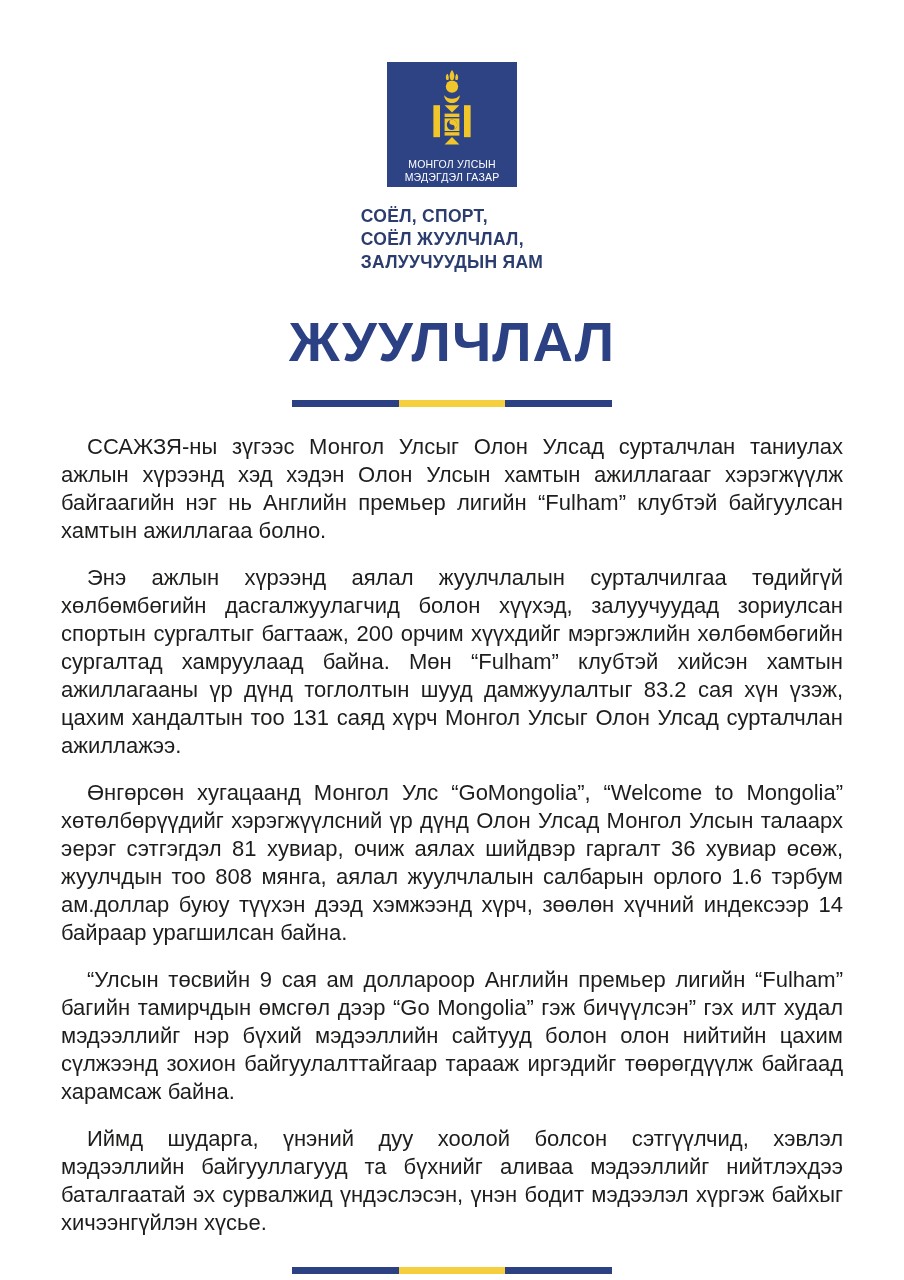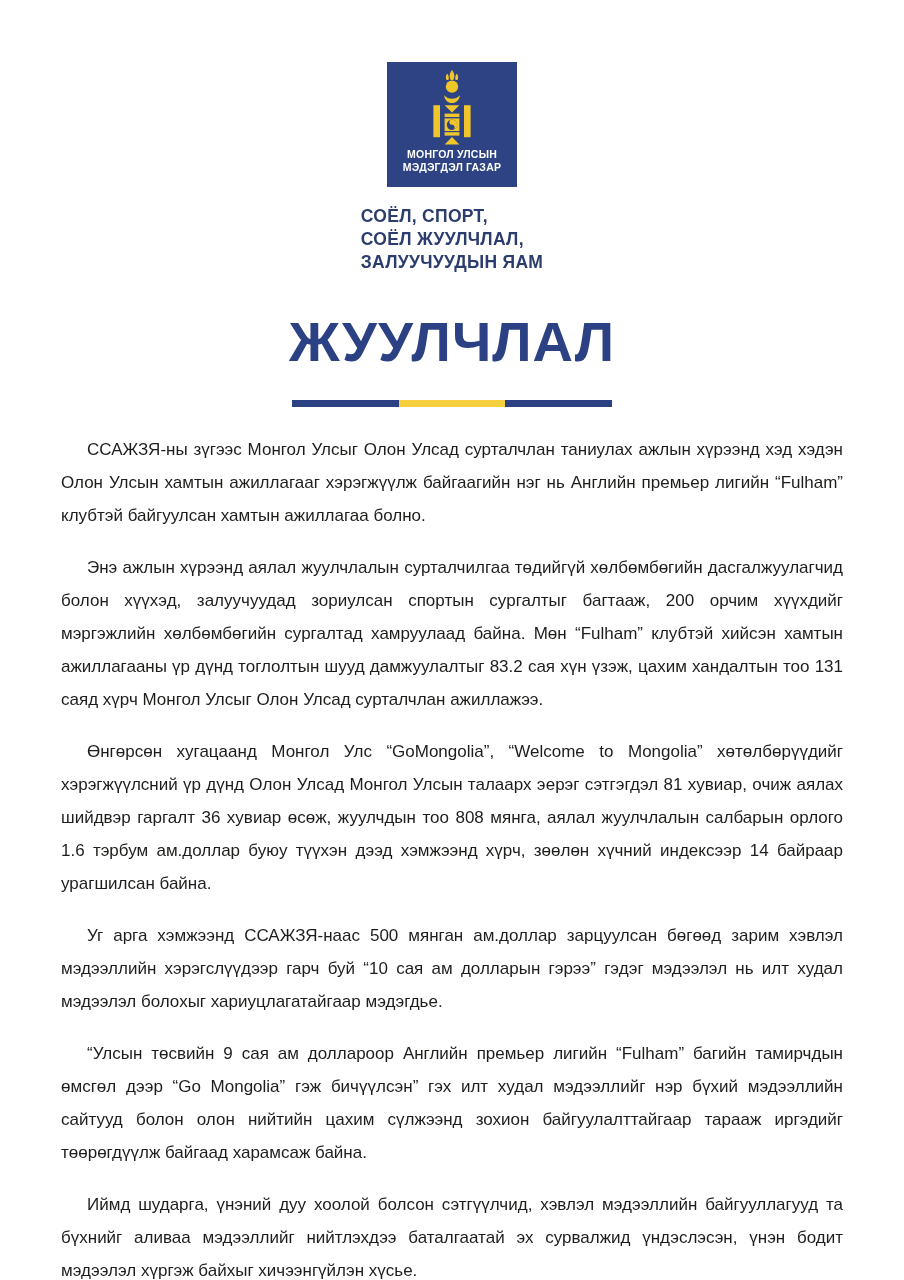--- a/index.html
+++ b/index.html
@@ -44,25 +44,25 @@
     padding-top: 6px;
   }
 
   .soyombo {
     width: 62px;
     height: 78px;
     display: block;
   }
 
   .emblem-text {
-    margin-top: 2px;
+    margin-top: 12px;
     text-align: center;
     color: #ffffff;
     font-size: 10.5px;
-    font-weight: bold;
+    font-weight: normal;
     line-height: 12.5px;
     letter-spacing: 0.2px;
     font-family: "Liberation Sans", sans-serif;
   }
   .emblem-text div { white-space: nowrap; }
 
   
   .ministry {
     margin-top: 18px;
     text-align: left;
@@ -102,22 +102,22 @@
     margin: 0 auto;
     width: 782px;
     padding-top: 26px;
   }
 
   .body-text p {
     margin: 0 0 19px 0;
     text-align: justify;
     text-justify: inter-word;
     text-indent: 26px;
-    font-size: 17px;
-    line-height: 33px;
+    font-size: 22px;
+    line-height: 28px;
     color: #1d1d1b;
     font-family: "Liberation Sans", "DejaVu Sans", sans-serif;
   }
   .body-text p:last-child { margin-bottom: 0; }
 
   
   .doc-date {
     margin-top: 22px;
     color: #2b4184;
     font-weight: bold;
@@ -186,21 +186,20 @@
   <div class="divider divider-top">
     <span class="seg-navy"></span>
     <span class="seg-yellow"></span>
     <span class="seg-navy"></span>
   </div>
 
   <div class="body-text">
     <p>ССАЖЗЯ-ны зүгээс Монгол Улсыг Олон Улсад сурталчлан таниулах ажлын хүрээнд хэд хэдэн Олон Улсын хамтын ажиллагааг хэрэгжүүлж байгаагийн нэг нь Английн премьер лигийн “Fulham” клубтэй байгуулсан хамтын ажиллагаа болно.</p>
     <p>Энэ ажлын хүрээнд аялал жуулчлалын сурталчилгаа төдийгүй хөлбөмбөгийн дасгалжуулагчид болон хүүхэд, залуучуудад зориулсан спортын сургалтыг багтааж, 200 орчим хүүхдийг мэргэжлийн хөлбөмбөгийн сургалтад хамруулаад байна. Мөн “Fulham” клубтэй хийсэн хамтын ажиллагааны үр дүнд тоглолтын шууд дамжуулалтыг 83.2 сая хүн үзэж, цахим хандалтын тоо 131 саяд хүрч Монгол Улсыг Олон Улсад сурталчлан ажиллажээ.</p>
     <p>Өнгөрсөн хугацаанд Монгол Улс “GoMongolia”, “Welcome to Mongolia” хөтөлбөрүүдийг хэрэгжүүлсний үр дүнд Олон Улсад Монгол Улсын талаарх эерэг сэтгэгдэл 81 хувиар, очиж аялах шийдвэр гаргалт 36 хувиар өсөж, жуулчдын тоо 808 мянга, аялал жуулчлалын салбарын орлого 1.6 тэрбум ам.доллар буюу түүхэн дээд хэмжээнд хүрч, зөөлөн хүчний индексээр 14 байраар урагшилсан байна.</p>
-    <p>Уг арга хэмжээнд ССАЖЗЯ-наас 500 мянган ам.доллар зарцуулсан бөгөөд зарим хэвлэл мэдээллийн хэрэгслүүдээр гарч буй “10 сая ам долларын гэрээ” гэдэг мэдээлэл нь илт худал мэдээлэл болохыг хариуцлагатайгаар мэдэгдье.</p>
     <p>“Улсын төсвийн 9 сая ам доллароор Английн премьер лигийн “Fulham” багийн тамирчдын өмсгөл дээр “Go Mongolia” гэж бичүүлсэн” гэх  илт худал мэдээллийг нэр бүхий мэдээллийн сайтууд болон олон нийтийн цахим сүлжээнд зохион байгуулалттайгаар тарааж иргэдийг төөрөгдүүлж байгаад харамсаж байна.</p>
     <p>Иймд шударга, үнэний дуу хоолой болсон сэтгүүлчид, хэвлэл мэдээллийн байгууллагууд та бүхнийг аливаа мэдээллийг нийтлэхдээ баталгаатай эх сурвалжид үндэслэсэн, үнэн бодит мэдээлэл хүргэж байхыг хичээнгүйлэн хүсье.</p>
   </div>
 
   <div class="divider divider-bottom">
     <span class="seg-navy"></span>
     <span class="seg-yellow"></span>
     <span class="seg-navy"></span>
   </div>
 

